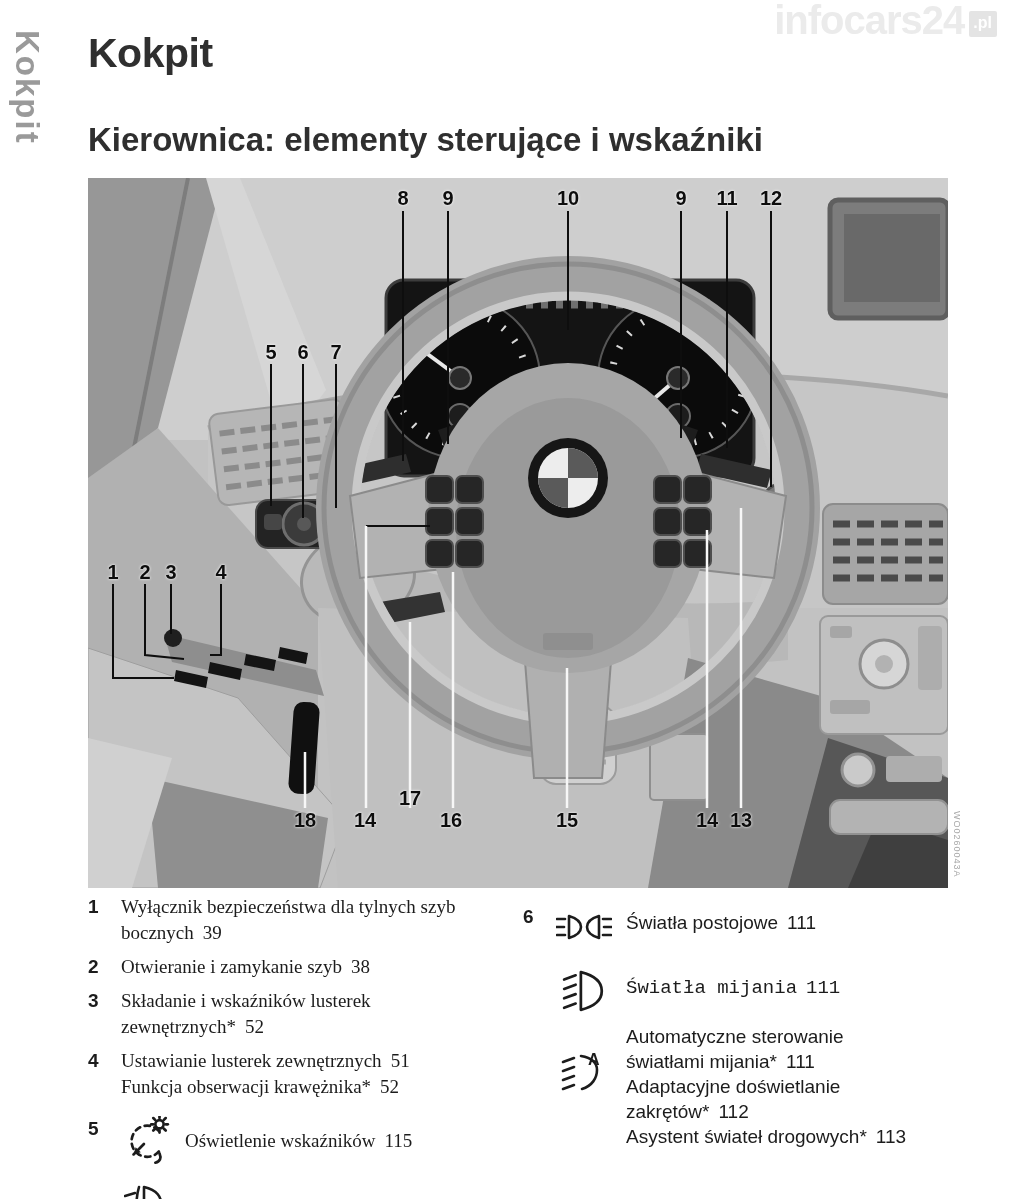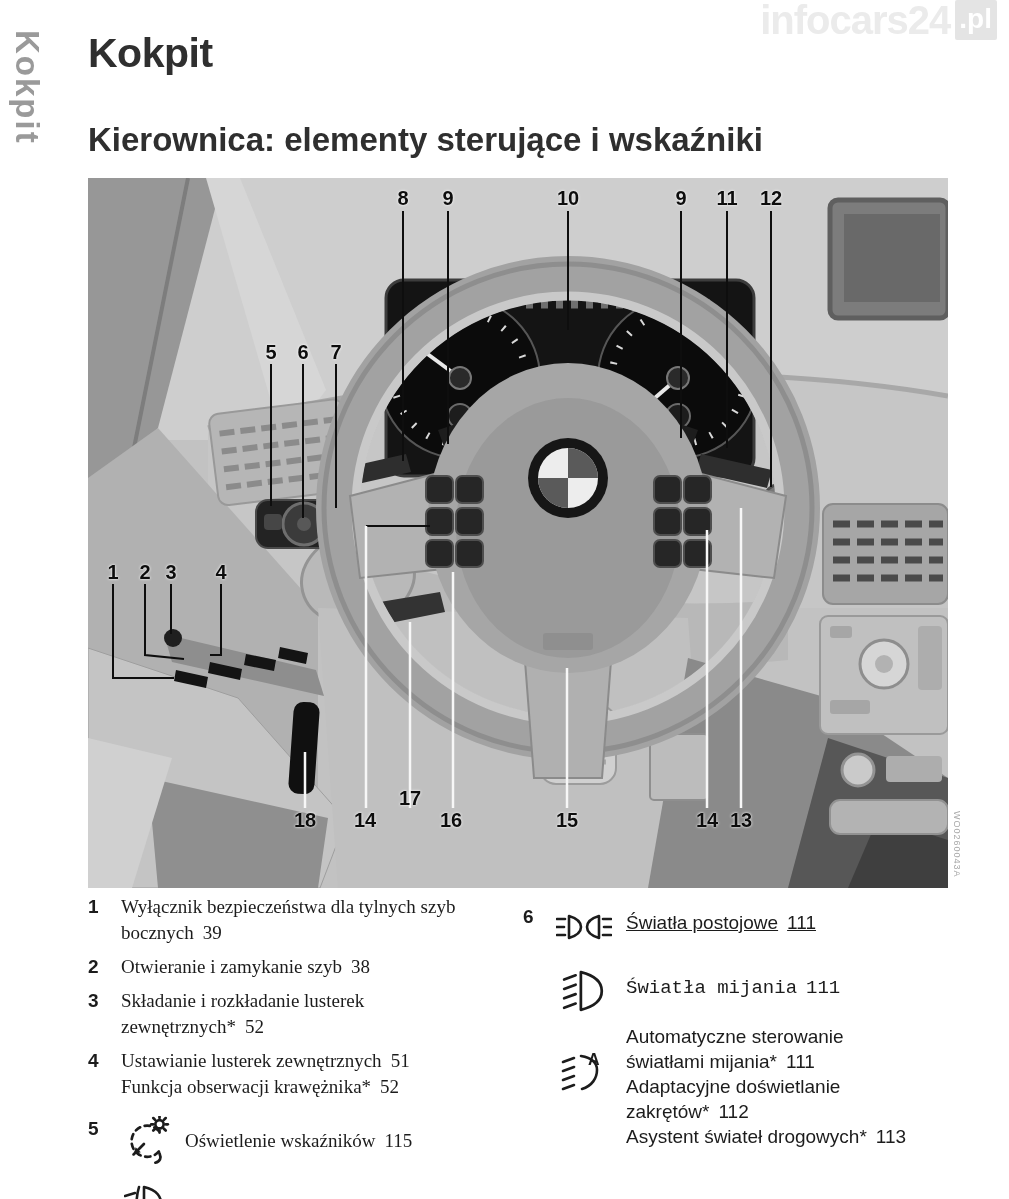--- a/index.html
+++ b/index.html
@@ -5,21 +5,21 @@
   html,body{margin:0;padding:0;}
   body{width:1009px;height:1199px;background:#fff;font-family:"Liberation Sans",sans-serif;color:#1c1c1c;}
   .page{position:relative;width:1009px;height:1199px;overflow:hidden;background:#ffffff;}
 
   
   .chapter-tab{position:absolute;left:46px;top:30px;transform:rotate(90deg);transform-origin:left top;
     font-size:33px;font-weight:bold;color:#9a9a9a;letter-spacing:2px;white-space:nowrap;}
 
   
   .watermark{position:absolute;top:-2px;right:12px;font-size:40px;font-weight:bold;color:#ebebeb;letter-spacing:-1px;}
-  .watermark .tld{display:inline-block;background:#e4e4e4;color:#ffffff;font-size:28px;letter-spacing:0;
+  .watermark .tld{display:inline-block;background:#e4e4e4;color:#ffffff;font-size:16px;letter-spacing:0;
     padding:3px 5px 5px 4px;margin-left:5px;vertical-align:6px;border-radius:2px;}
 
   .title{position:absolute;left:88px;top:30px;font-size:41px;font-weight:bold;color:#2f2f2f;letter-spacing:-0.5px;}
   .section-title{position:absolute;left:88px;top:121px;font-size:33px;font-weight:bold;color:#2f2f2f;}
 
   
   .diagram{position:absolute;left:88px;top:178px;width:860px;height:710px;}
   .diagram svg.illustration{position:absolute;left:0;top:0;}
   .callout{position:absolute;transform:translate(-50%,-50%);font-size:20px;font-weight:bold;color:#0d0d0d;
     text-shadow:0 0 3px rgba(255,255,255,.95), 0 0 1px rgba(255,255,255,.95);line-height:1;}
@@ -36,21 +36,21 @@
   .l-item.iconed{align-items:flex-start;}
   .l-item.iconed .icon-box{width:50px;margin-right:14px;}
   .l-item.iconed .lines{padding-top:12px;}
   .item5{margin-top:16px;}
   .item-fog{margin-top:12px;}
 
   .r-entry{display:flex;padding-left:33px;font-size:19px;line-height:25px;}
   .r-entry .icon-box{width:56px;margin-right:14px;}
   .r-entry .lines{flex:1;}
   .legend-right .num6{position:absolute;left:0;top:2px;font-weight:bold;font-size:19px;}
-  .entry1{margin-bottom:24px;text-decoration:underline;}
+  .entry1{margin-bottom:24px;}
   .entry1 .icon-box{padding-top:8px;}
   .entry1 .lines{padding-top:6px;}
   .entry2{margin-bottom:10px;}
   .entry2 .icon-box{padding-top:2px;}
   .entry2 .lines{padding-top:10px;font-family:Liberation Mono, monospace;}
   .entry3 .icon-box{padding-top:22px;}
 
   .leg-icon{stroke:#1c1c1c;stroke-width:2.6;fill:none;stroke-linecap:round;stroke-linejoin:round;}
 </style>
 </head>
@@ -265,21 +265,21 @@
     </div>
     <div class="l-item">
       <span class="num">2</span>
       <div class="lines">
         <div><span>Otwieranie i zamykanie szyb</span><span class="pg">38</span></div>
       </div>
     </div>
     <div class="l-item">
       <span class="num">3</span>
       <div class="lines">
-        <div><span>Składanie i rozkładanie lusterek</span></div>
+        <div><span>Składanie i wskaźników lusterek</span></div>
         <div><span>zewnętrznych*</span><span class="pg">52</span></div>
       </div>
     </div>
     <div class="l-item">
       <span class="num">4</span>
       <div class="lines">
         <div><span>Ustawianie lusterek zewnętrznych</span><span class="pg">51</span></div>
         <div><span>Funkcja obserwacji krawężnika*</span><span class="pg">52</span></div>
       </div>
     </div>

